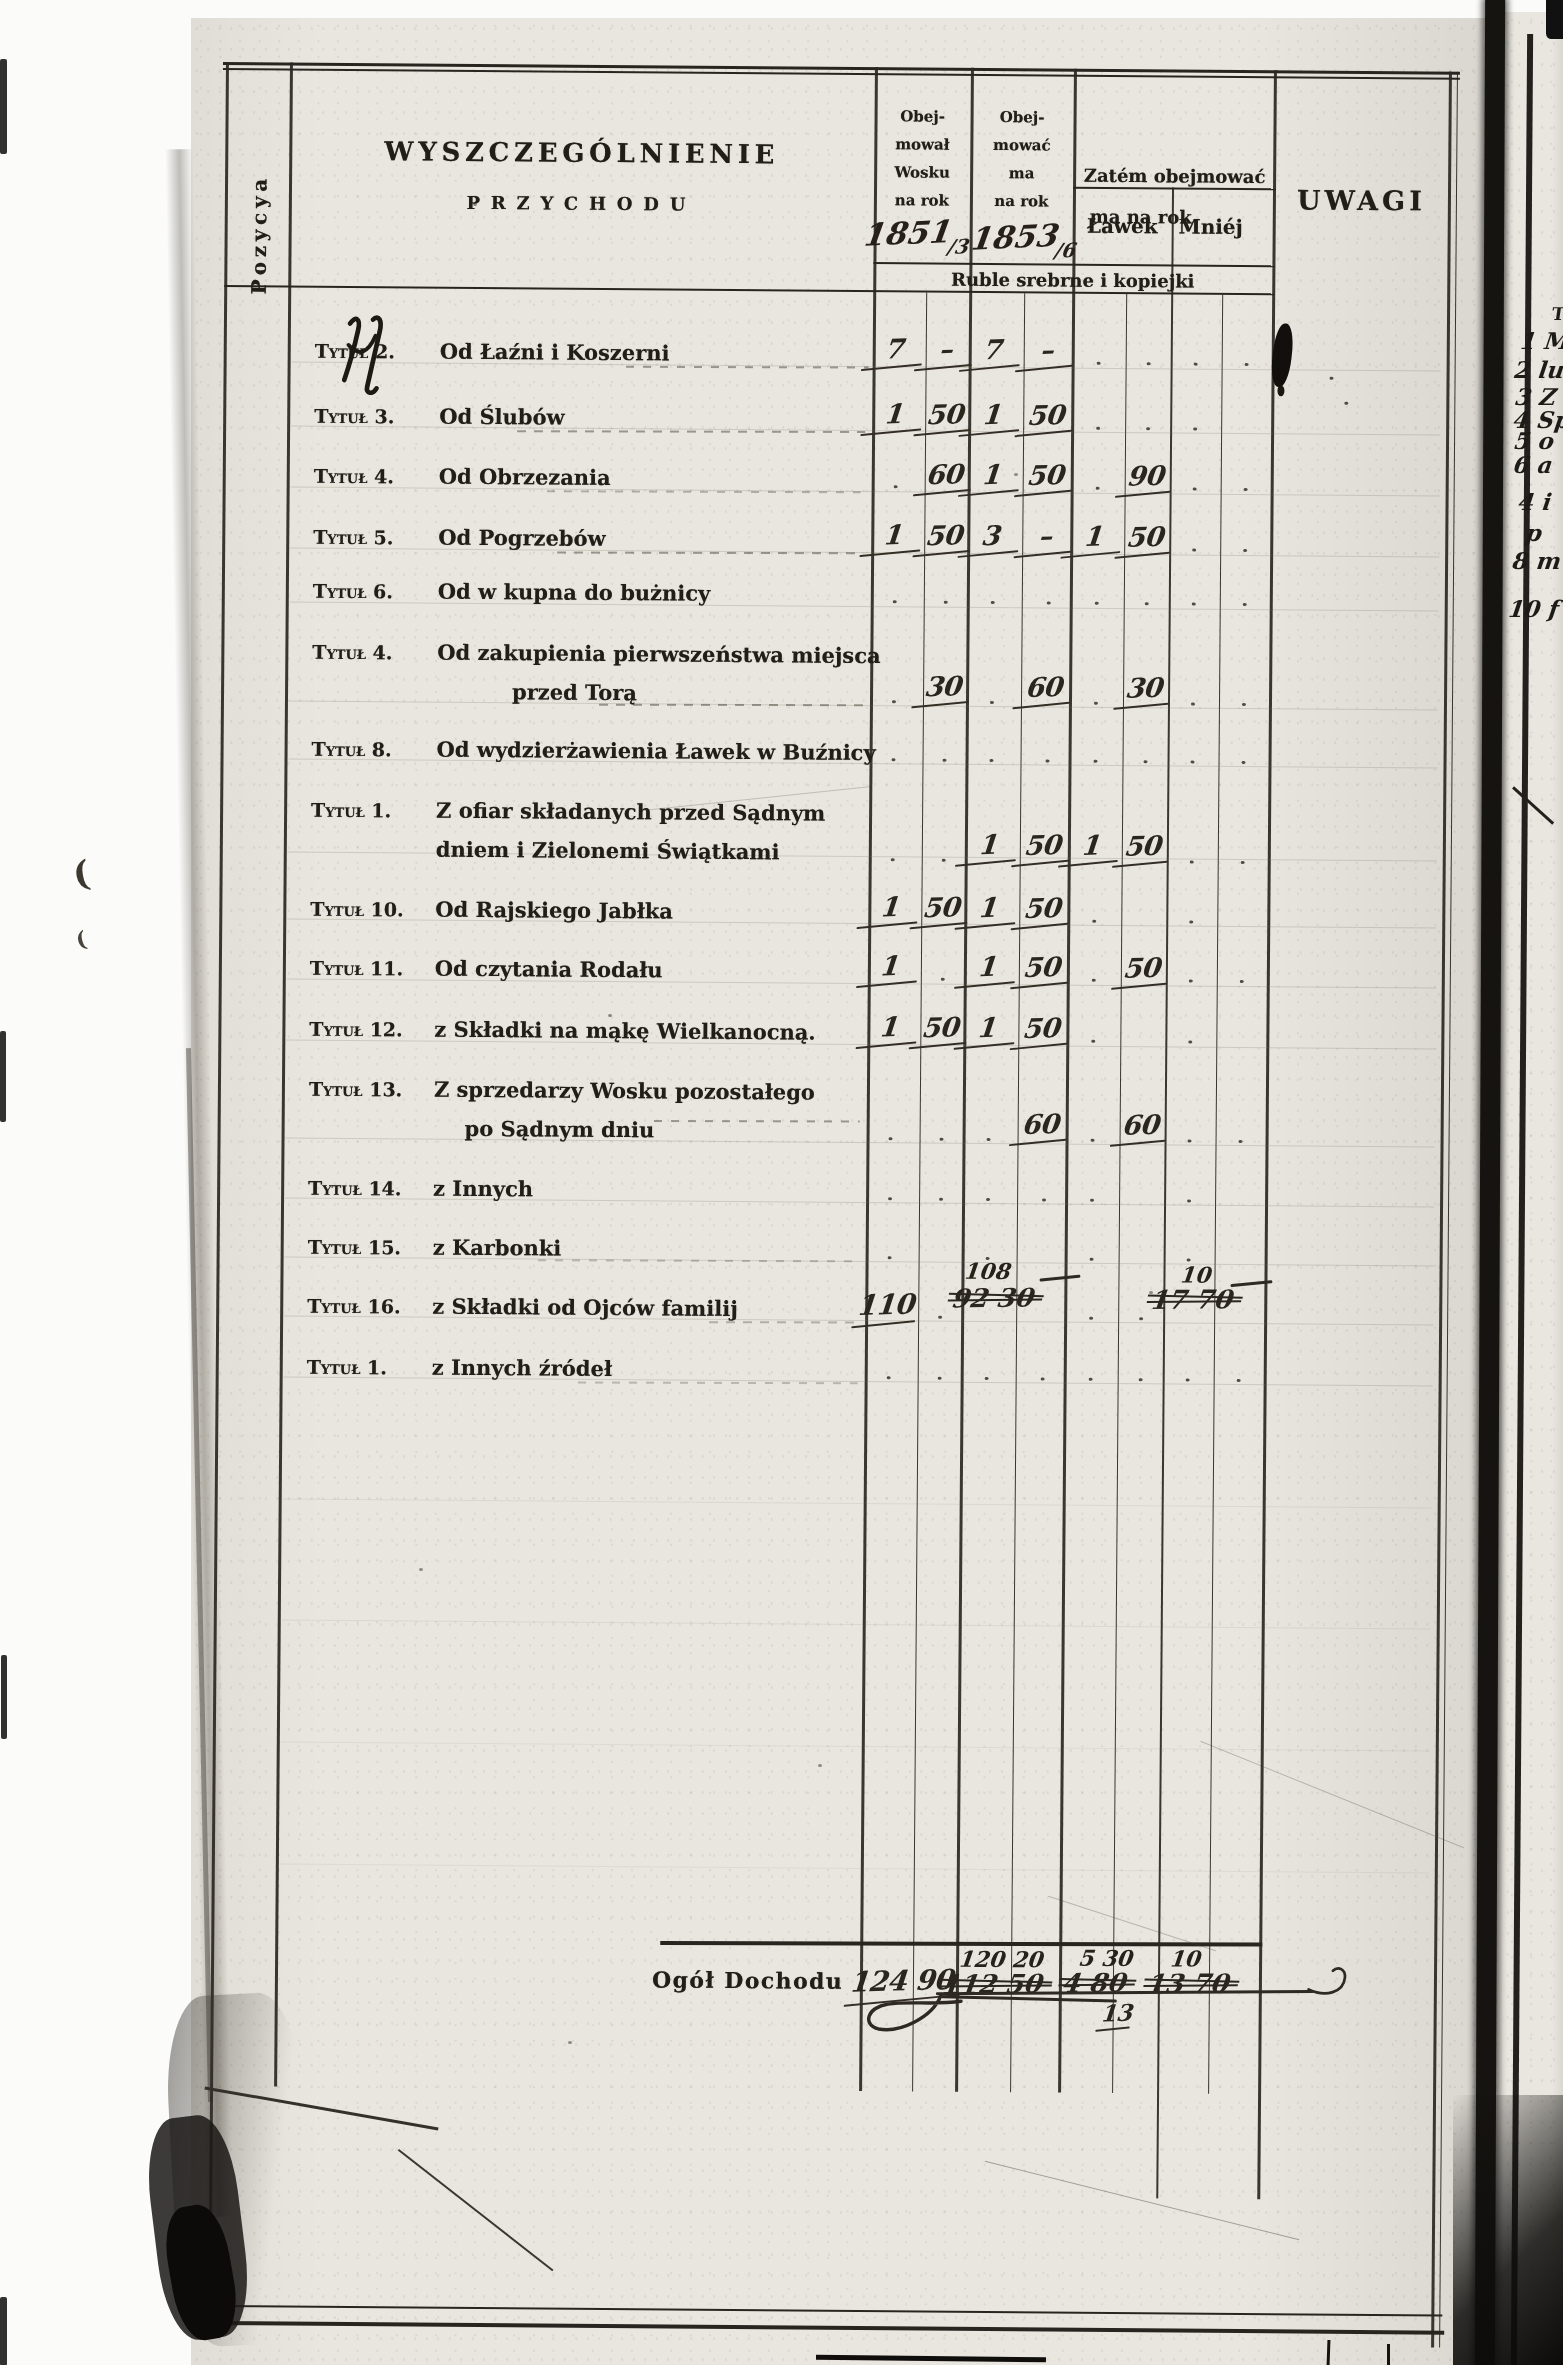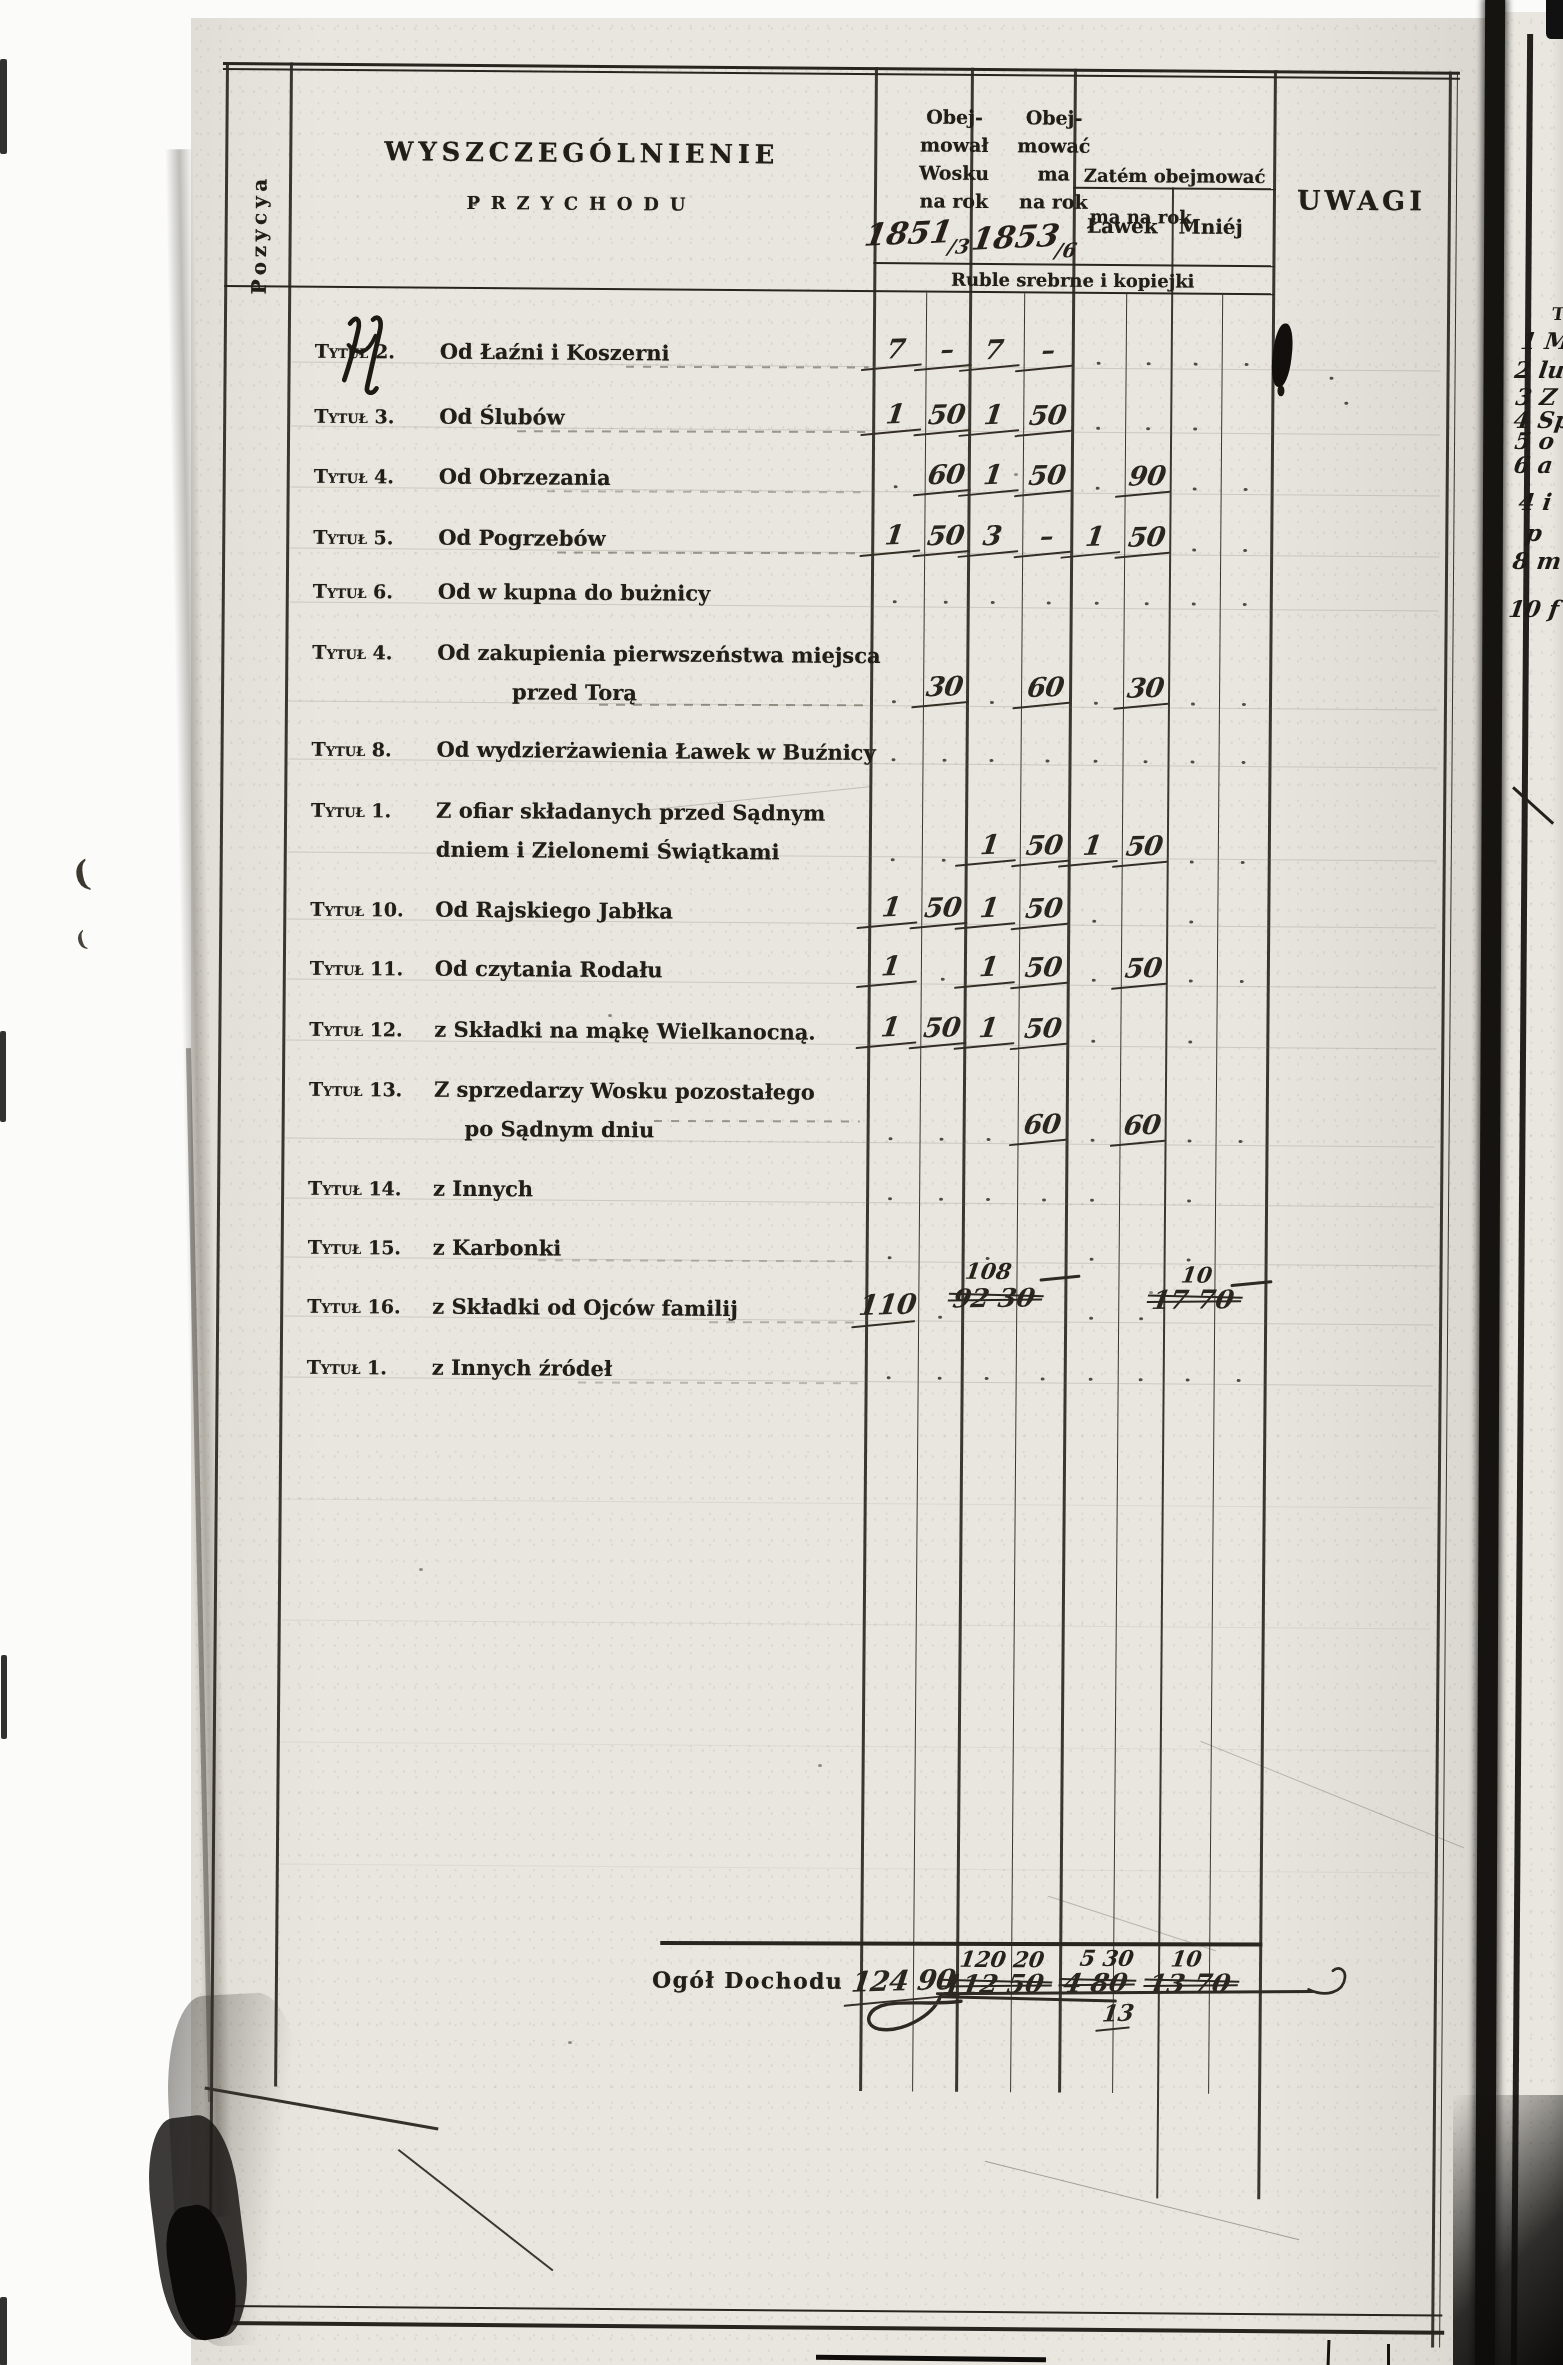--- a/index.html
+++ b/index.html
@@ -22,22 +22,22 @@
           background:repeating-linear-gradient(90deg,#4a443a 0 8.8px,transparent 8.8px 17px);
           transform:rotate(-.3deg);}
   .stroke{position:absolute;height:2.7px;background:#2e2922;border-radius:1.4px;}
   
   .prt{position:absolute;font-weight:700;color:#211e19;text-shadow:0 0 0.7px rgba(30,27,22,.55);white-space:nowrap;}
   .ctr{text-align:center;}
   .t1{left:64px;width:585px;top:73px;font-size:26px;letter-spacing:4.7px;text-align:center;}
   .t2{left:64px;width:585px;top:128px;font-size:18px;letter-spacing:10.8px;text-align:center;}
   .poz{left:-43px;top:160px;width:155px;font-size:20px;letter-spacing:4.7px;text-align:center;
        transform:rotate(-90deg);}
-  .hcol{position:absolute;top:35px;font-size:19px;line-height:28px;text-align:center;font-weight:700;
-        text-shadow:0 0 0.7px rgba(30,27,22,.55);padding-left:32px;}
+  .hcol{position:absolute;top:35px;font-size:15px;line-height:28px;text-align:center;font-weight:700;
+        text-shadow:0 0 0.7px rgba(30,27,22,.55);}
   .wlab{top:145px;font-size:20px;}
   .uwagi{left:1048px;width:177px;top:114px;font-size:27px;letter-spacing:4px;text-align:center;}
   .band{left:649px;width:399px;top:201px;font-size:18px;text-align:center;}
   
   .row{position:absolute;left:0;width:1227px;height:81px;}
   .rno{position:absolute;left:91px;top:6.8px;font-size:19px;font-weight:700;font-variant:small-caps;
        text-shadow:0 0 0.7px rgba(30,27,22,.5);white-space:nowrap;}
   .rdesc{position:absolute;left:216px;top:5.4px;font-size:21px;font-weight:700;
        text-shadow:0 0 0.7px rgba(30,27,22,.5);white-space:nowrap;}
   .rdesc2{position:absolute;top:44px;font-size:21px;font-weight:700;

